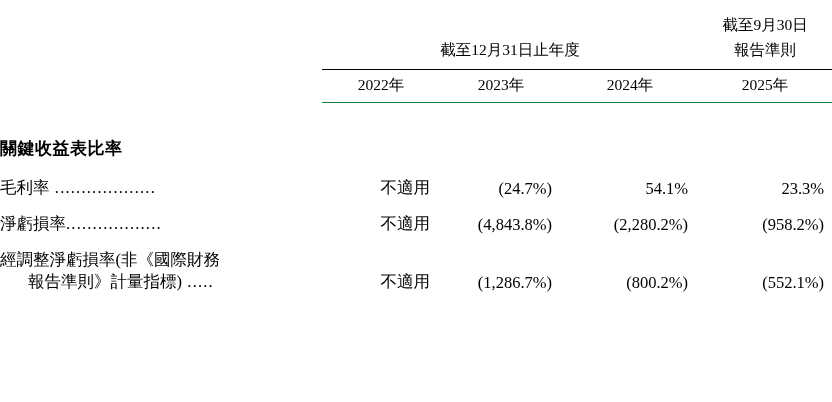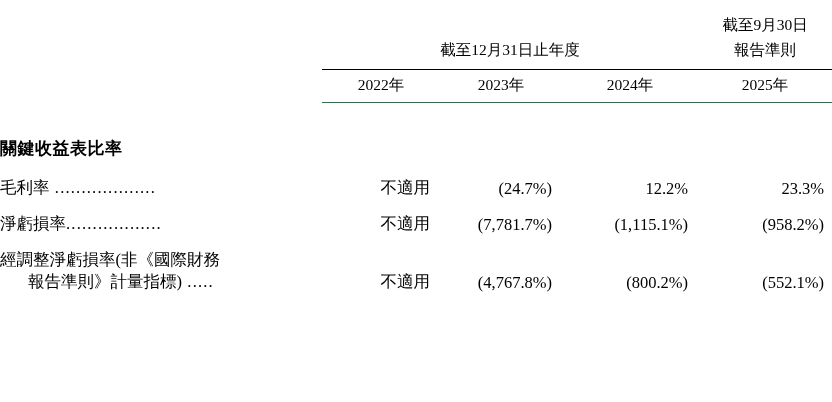--- a/index.html
+++ b/index.html
@@ -166,43 +166,43 @@
 
       <tr>
         <td class="section-title" colspan="5">關鍵收益表比率</td>
       </tr>
 
 
       <tr>
         <td class="row-label"><span>毛利率</span><span class="lead"> ...................</span></td>
         <td class="row-val">不適用</td>
         <td class="row-val">(24.7%)</td>
-        <td class="row-val">12.2%</td>
+        <td class="row-val">54.1%</td>
         <td class="row-val last">23.3%</td>
       </tr>
 
       <tr>
         <td class="row-label"><span>淨虧損率</span><span class="lead">..................</span></td>
         <td class="row-val">不適用</td>
-        <td class="row-val">(7,781.7%)</td>
-        <td class="row-val">(1,115.1%)</td>
+        <td class="row-val">(4,843.8%)</td>
+        <td class="row-val">(2,280.2%)</td>
         <td class="row-val last">(958.2%)</td>
       </tr>
 
       <tr class="nopad-bottom">
         <td class="row-label"><span>經調整淨虧損率(非《國際財務</span></td>
         <td class="row-val"></td>
         <td class="row-val"></td>
         <td class="row-val"></td>
         <td class="row-val last"></td>
       </tr>
 
       <tr class="nopad-top">
         <td class="row-label indent"><span>報告準則》計量指標)</span><span class="lead"> .....</span></td>
         <td class="row-val">不適用</td>
-        <td class="row-val">(4,767.8%)</td>
+        <td class="row-val">(1,286.7%)</td>
         <td class="row-val">(800.2%)</td>
         <td class="row-val last">(552.1%)</td>
       </tr>
 
     </tbody>
   </table>
 </div>
 
 </body></html>

